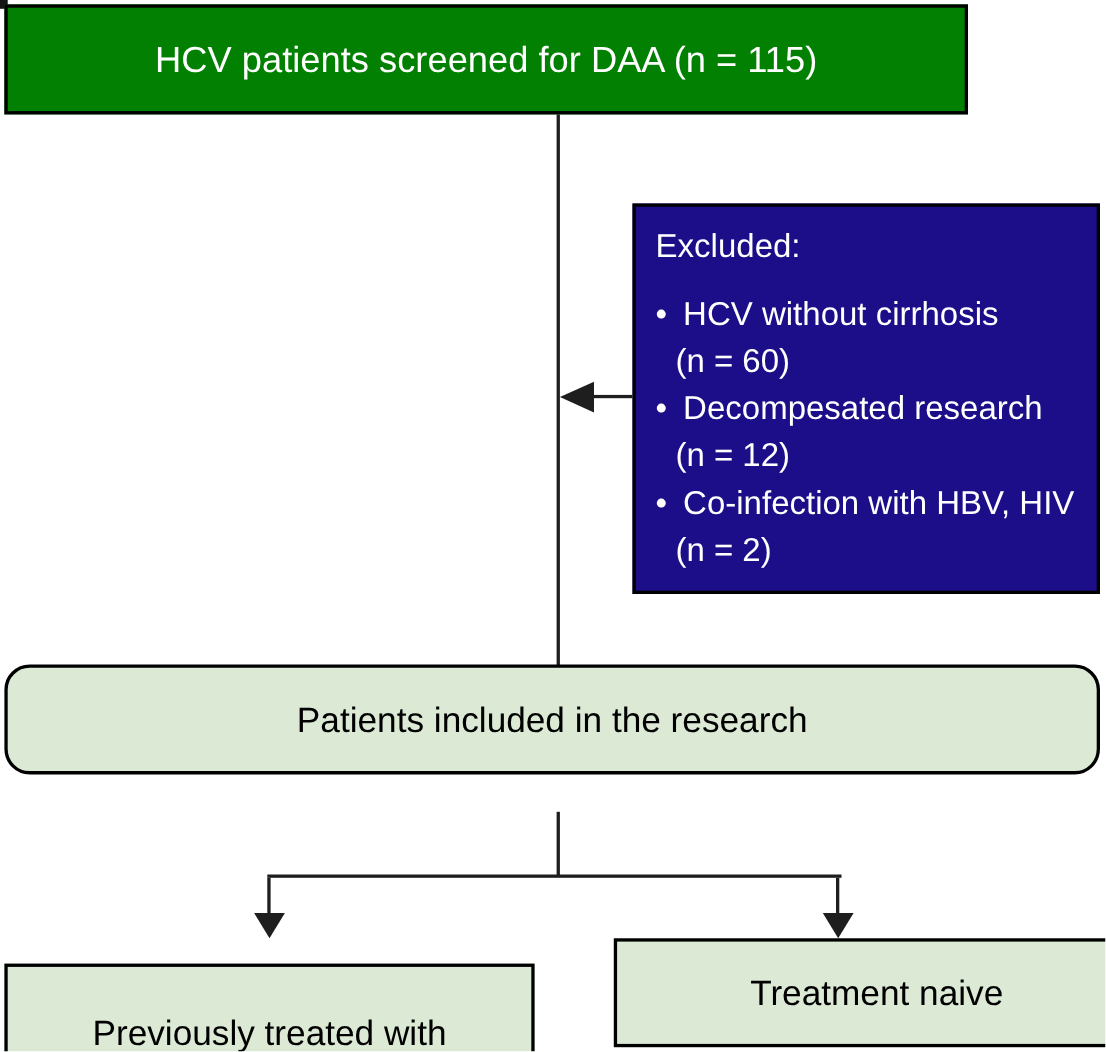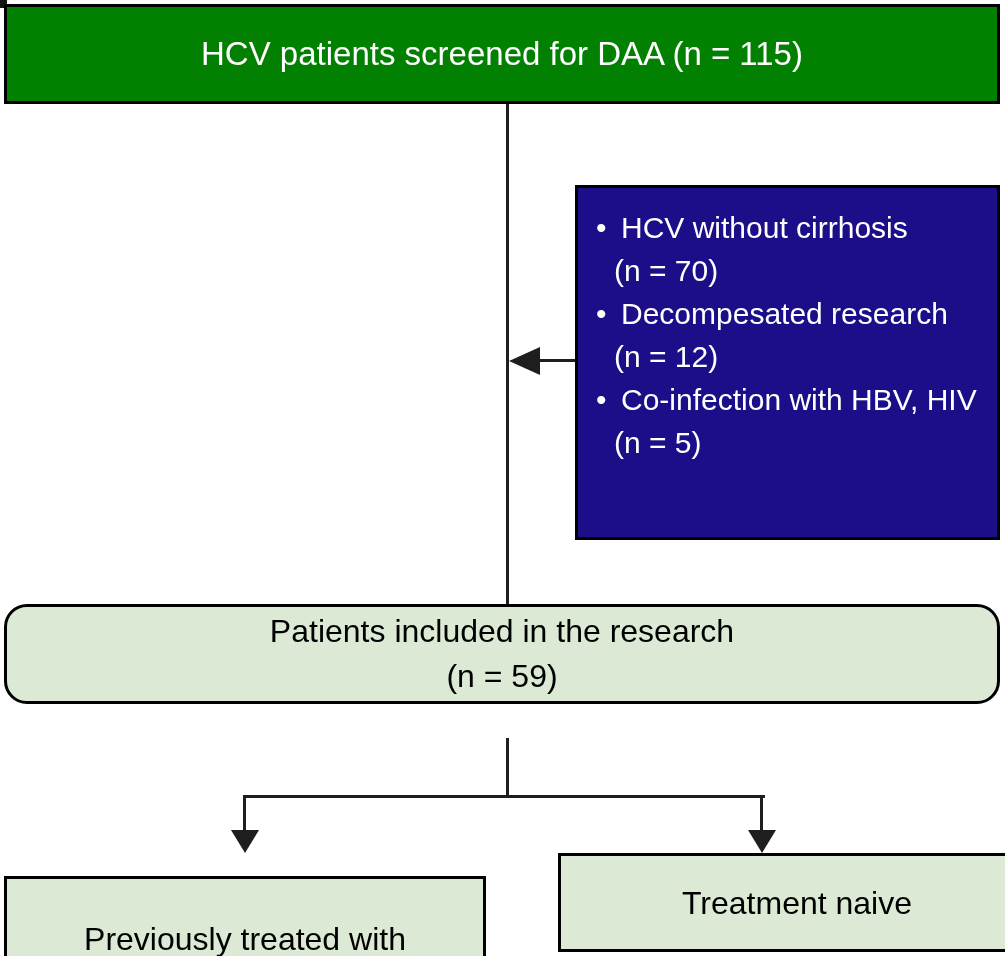--- a/index.html
+++ b/index.html
@@ -26,21 +26,21 @@
     box-sizing: border-box;
     border: 3px solid #000000;
     display: flex;
     flex-direction: column;
     align-items: center;
     justify-content: center;
     text-align: center;
   }
   .box-screened {
     left: 4px; top: 4px;
-    width: 996px; height: 100px;
+    width: 876px; height: 100px;
     background: var(--screened-bg, #018001);
     color: var(--text-on-dark, #ffffff);
     font-size: 33px;
   }
   .box-excluded {
     left: 575px; top: 185px;
     width: 425px; height: 355px;
     background: var(--excluded-bg, #1b0e88);
     color: var(--text-on-dark, #ffffff);
     font-size: 30px;
@@ -128,52 +128,52 @@
   <div class="corner-mark"></div>
 
   <div class="box box-screened">
     <span>HCV patients screened for DAA (n = 115)</span>
   </div>
 
   <div class="line v1"></div>
   <div class="arrow arrow-down a1"></div>
 
   <div class="box box-excluded">
+    <div class="excl-heading">Excluded:</div>
 
     <div class="excl-item">
       <div class="excl-line1">
         <span class="bullet">•</span>
         <span>HCV without cirrhosis</span>
       </div>
-      <div class="excl-line2">(n = 70)</div>
+      <div class="excl-line2">(n = 60)</div>
     </div>
 
     <div class="excl-item">
       <div class="excl-line1">
         <span class="bullet">•</span>
         <span>Decompesated research</span>
       </div>
       <div class="excl-line2">(n = 12)</div>
     </div>
 
     <div class="excl-item">
       <div class="excl-line1">
         <span class="bullet">•</span>
         <span>Co-infection with HBV, HIV</span>
       </div>
-      <div class="excl-line2">(n = 5)</div>
+      <div class="excl-line2">(n = 2)</div>
     </div>
   </div>
 
   <div class="line h-excl"></div>
   <div class="arrow arrow-left a2"></div>
 
   <div class="box box-included">
     <div>Patients included in the research</div>
-    <div>(n = 59)</div>
   </div>
 
   <div class="line v2"></div>
   <div class="line h-branch"></div>
   <div class="line v3"></div>
   <div class="arrow arrow-down a3"></div>
   <div class="line v4"></div>
   <div class="arrow arrow-down a4"></div>
 
   <div class="box box-prev">

